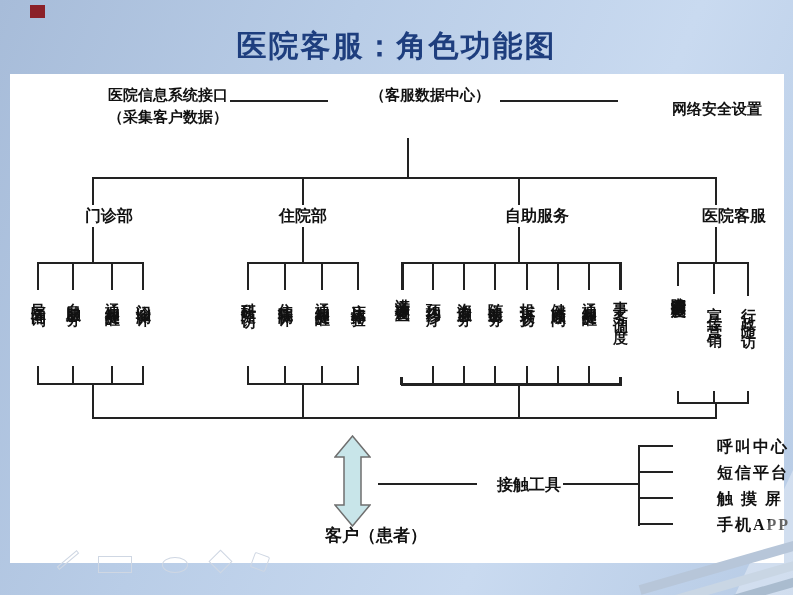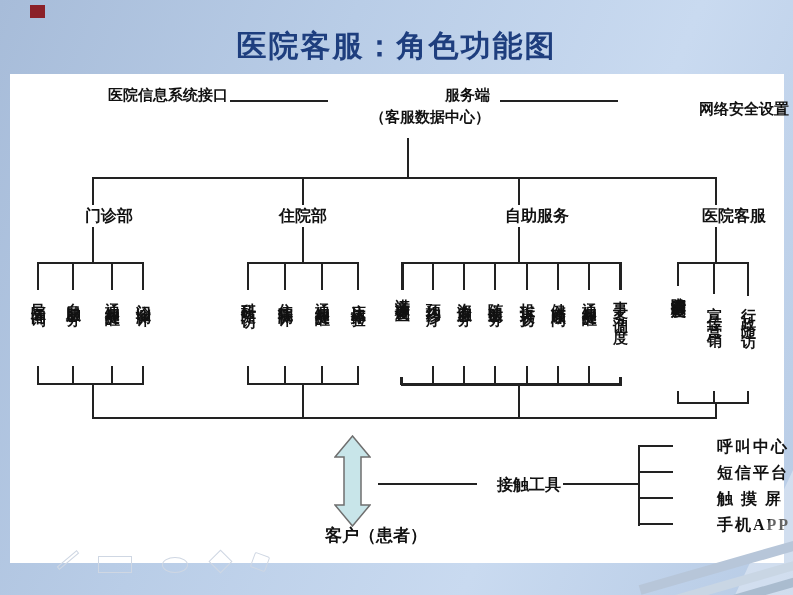--- a/index.html
+++ b/index.html
@@ -28,28 +28,28 @@
 </head>
 <body>
 
 <div class="accent"></div>
 <div class="title">医院客服：角色功能图</div>
 
 <div class="panel"></div>
 
 <div class="node n15" style="left:38px;top:84px;width:190px;">
   <div>医院信息系统接口</div>
+  <div>（采集客户数据）</div>
 </div>
 <div class="hl" style="left:230px;top:100px;width:98px;"></div>
 <div class="node n15" style="left:328px;top:84px;width:162px;">
-  <div>服务端</div>
   <div>（客服数据中心）</div>
 </div>
 <div class="hl" style="left:500px;top:100px;width:118px;"></div>
-<div class="node n15" style="left:649px;top:98px;width:140px;">网络安全设置</div>
+<div class="node n15" style="left:622px;top:98px;width:140px;">网络安全设置</div>
 
 <div class="vl" style="left:407px;top:138px;height:40px;"></div>
 <div class="hl" style="left:92px;top:177px;width:625px;"></div>
 <div class="vl" style="left:92px;top:177px;height:28px;"></div>
 <div class="vl" style="left:302px;top:177px;height:28px;"></div>
 <div class="vl" style="left:518px;top:177px;height:28px;"></div>
 <div class="vl" style="left:715px;top:177px;height:28px;"></div>
 
 <div class="node n16" style="left:53px;top:206px;width:80px;">门诊部</div>
 <div class="node n16" style="left:247px;top:206px;width:80px;">住院部</div>

